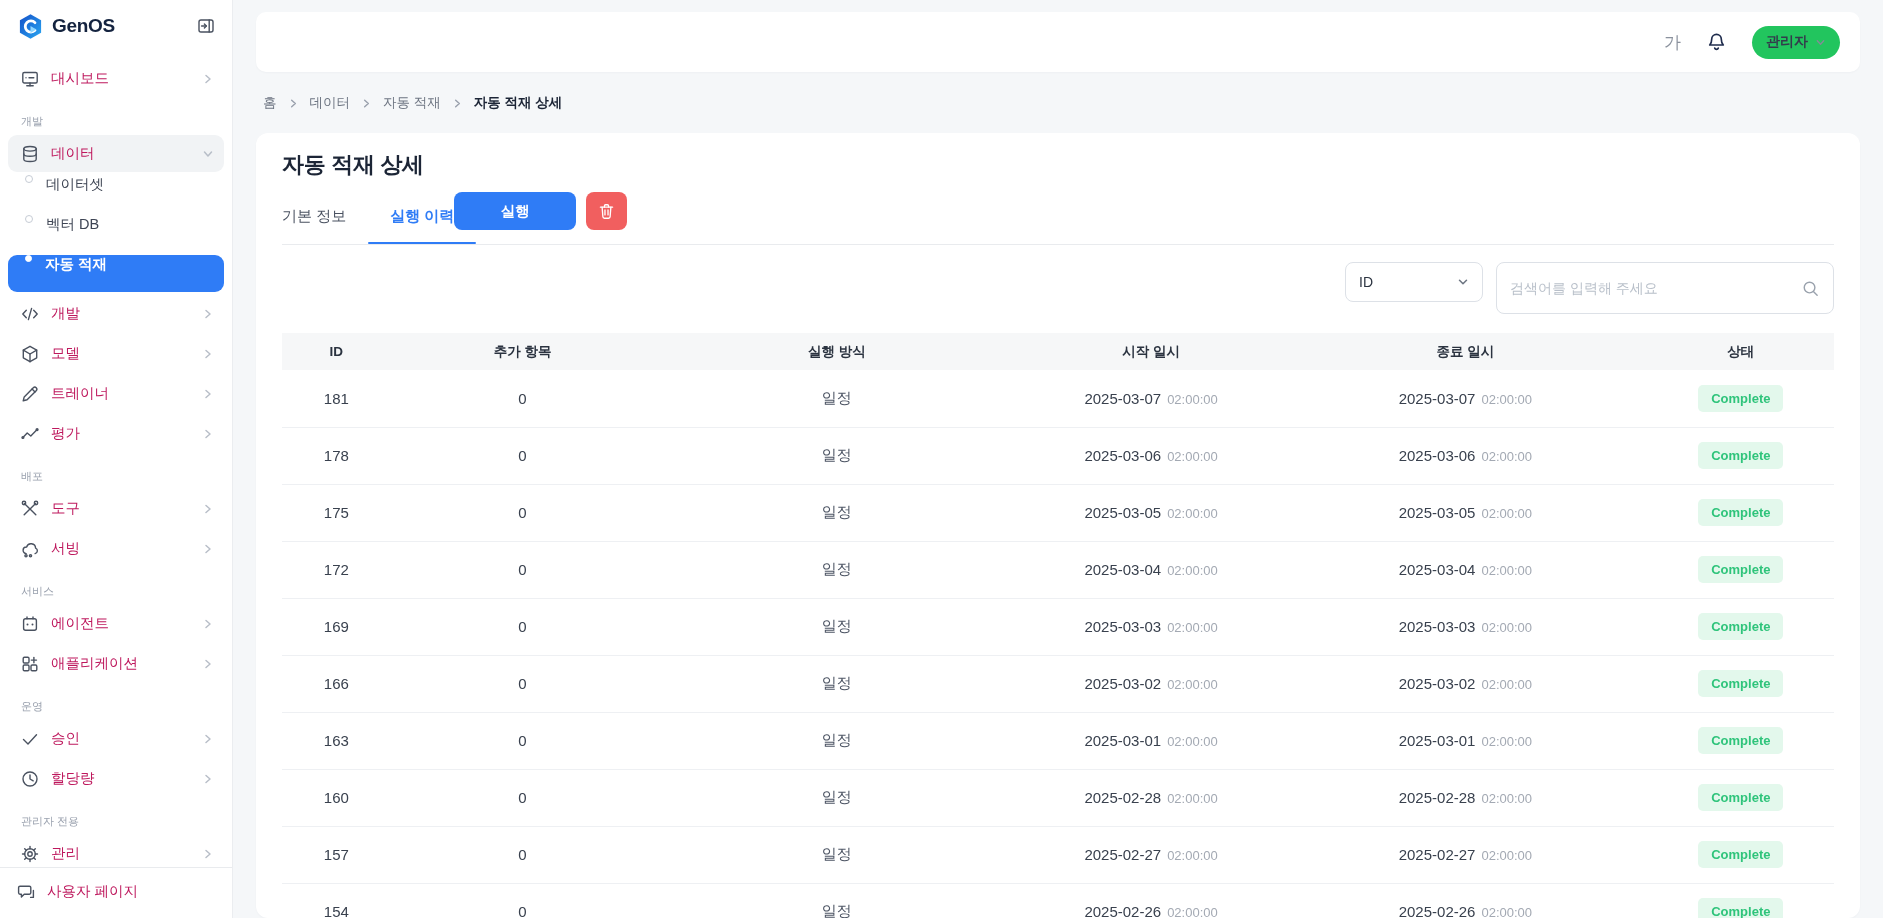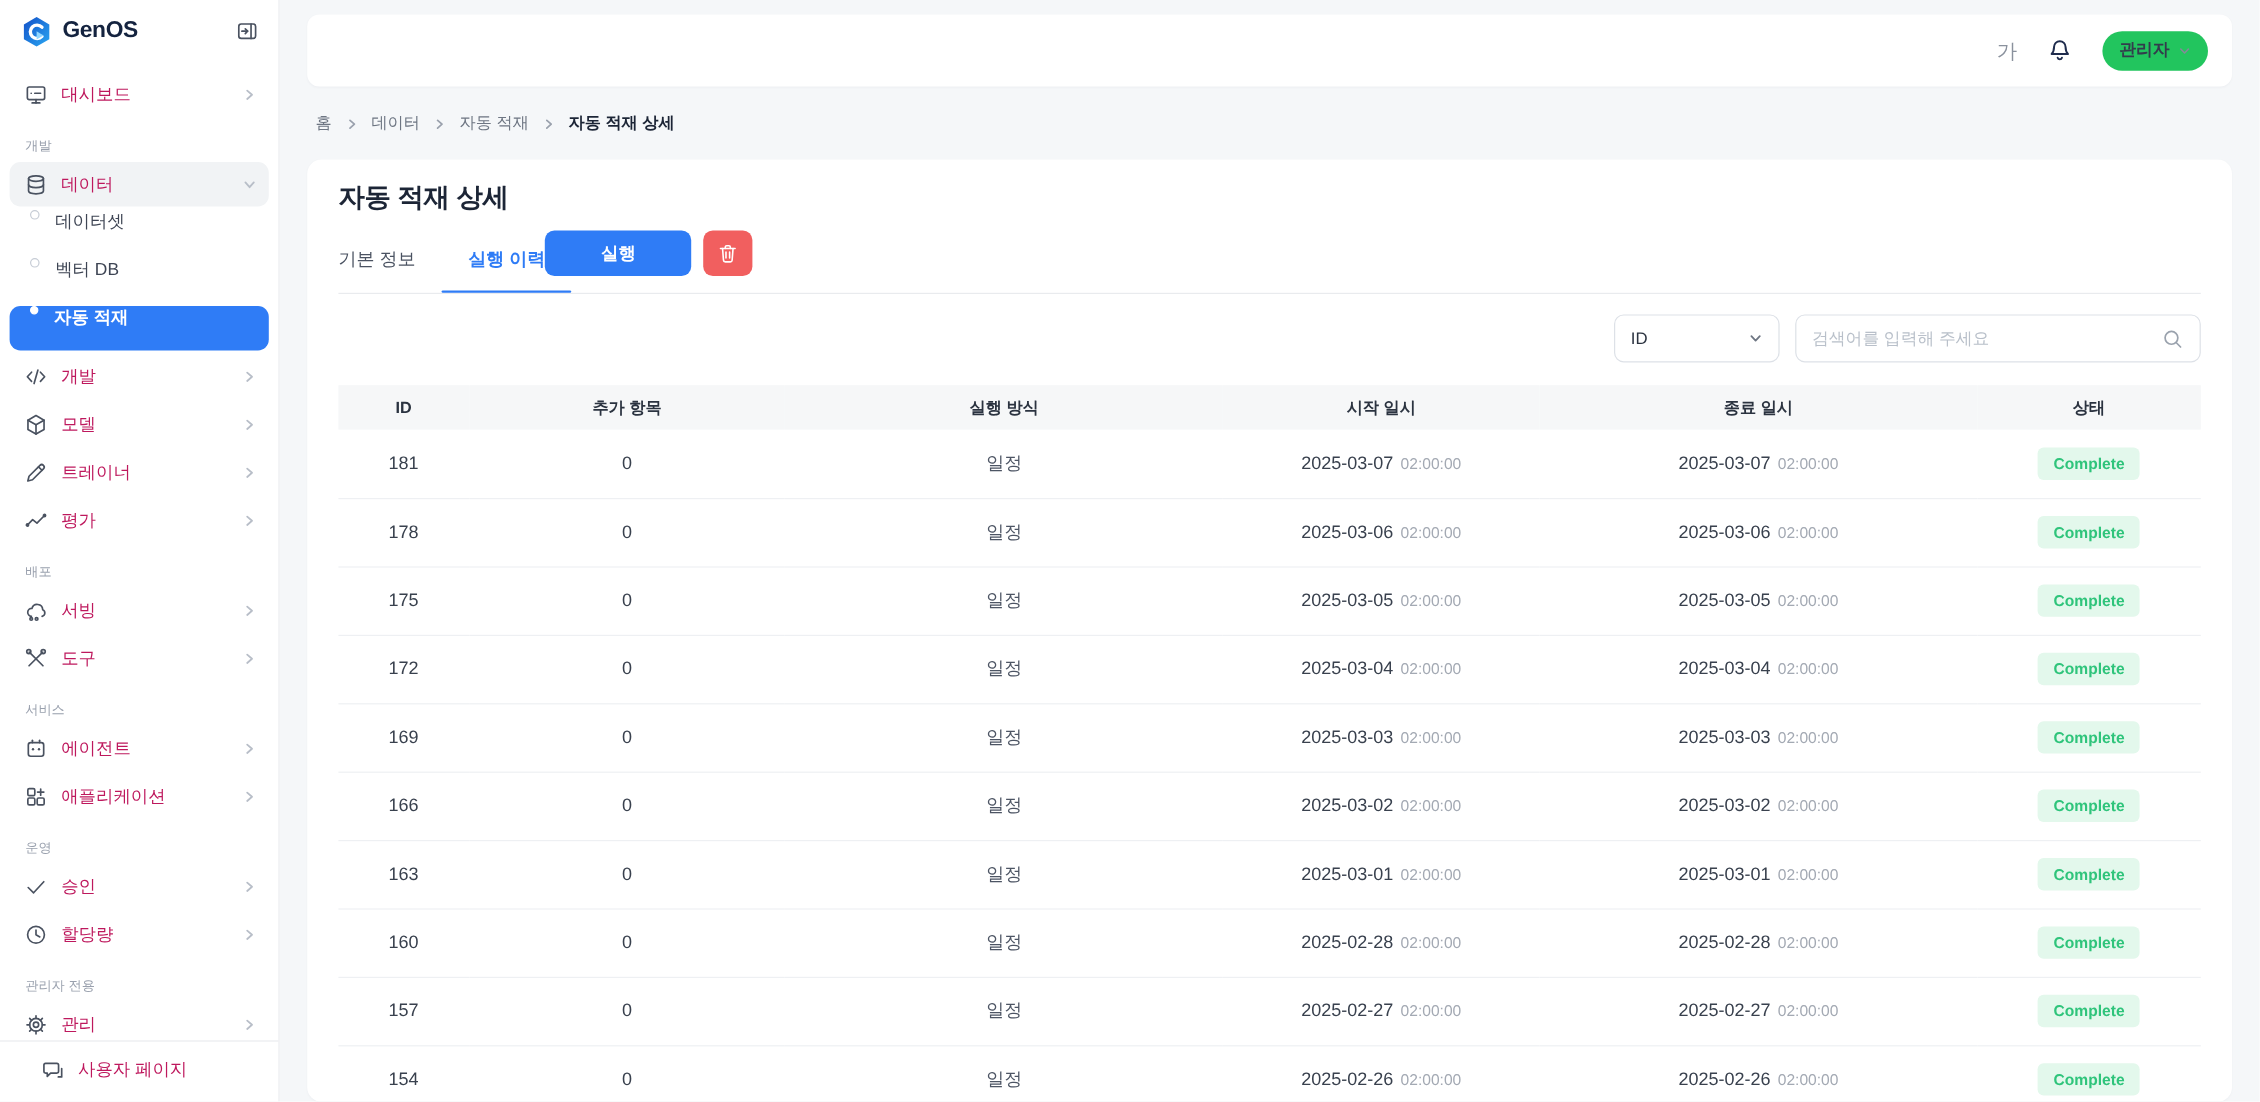--- a/index.html
+++ b/index.html
@@ -33,21 +33,21 @@
   .nav-item.expanded { background: #f1f3f5; }
   .nav-label { flex: 1; white-space: nowrap; }
   .nav-sub {
     height: 37px; display: flex; align-items: flex-start; gap: 13px;
     padding: 0 10px 0 17px; border-radius: 9px; margin-bottom: 3px;
     font-size: 14.5px; color: #3e4554; cursor: pointer;
   }
   .nav-sub .bullet { width: 8px; height: 8px; border: 1.5px solid #c6ccd5; border-radius: 50%; flex-shrink: 0; }
   .nav-sub.active { background: #2f7cf6; color: #fff; font-weight: 700; }
   .nav-sub.active .bullet { width: 7px; height: 7px; background: #fff; border-color: #fff; }
-  .sidebar-footer { border-top: 1px solid #e9ebee; padding: 5px 22px; flex-shrink: 0; }
+  .sidebar-footer { border-top: 1px solid #e9ebee; padding: 5px 4px; flex-shrink: 0; }
   .i { width: 20px; height: 20px; fill: none; stroke: #4a5260; stroke-width: 1.4;
        stroke-linecap: round; stroke-linejoin: round; flex-shrink: 0; }
   .chev-i { width: 12px; height: 12px; fill: none; stroke: #b8bec8; stroke-width: 1.5;
             stroke-linecap: round; stroke-linejoin: round; }
   
   .main { flex: 1; display: flex; flex-direction: column; padding: 0 23px; min-width: 0; }
   .topbar {
     margin-top: 12px; height: 60px; background: #fff; border-radius: 10px;
     display: flex; align-items: center; justify-content: flex-end; gap: 24px;
     padding: 0 20px; box-shadow: 0 1px 2px rgba(20,30,60,.03); flex-shrink: 0;
@@ -87,21 +87,21 @@
   .del-btn { width: 41px; height: 38px; background: #f15f5f; border: none; border-radius: 8px;
     display: flex; align-items: center; justify-content: center; cursor: pointer; }
   .trash-i { width: 19px; height: 19px; fill: none; stroke: #fff; stroke-width: 1.4;
     stroke-linecap: round; stroke-linejoin: round; }
   
   .filter-row { display: flex; justify-content: flex-end; gap: 13px; margin-top: 17px; }
   .select-box { width: 138px; height: 40px; border: 1px solid #dde1e7; border-radius: 8px;
     background: #fff; display: flex; align-items: center; justify-content: space-between;
     padding: 0 13px; font-size: 14px; color: #2b3340; cursor: pointer; font-family: inherit; }
   .select-box .chev-i { stroke: #6e7683; }
-  .search-box { width: 338px; height: 40px; border: 1px solid #dde1e7; border-radius: 8px;
+  .search-box { width: 338px; height: 52px; border: 1px solid #dde1e7; border-radius: 8px;
     background: #fff; display: flex; align-items: center; padding: 0 13px; gap: 8px; }
   .search-box input { flex: 1; border: none; outline: none; font-family: inherit;
     font-size: 14px; color: #333c4a; background: transparent; }
   .search-box input::placeholder { color: #b9c0ca; }
   .search-i { width: 19px; height: 19px; fill: none; stroke: #9aa2ad; stroke-width: 1.5;
     stroke-linecap: round; stroke-linejoin: round; flex-shrink: 0; }
   
   .table-wrap { margin-top: 19px; }
   table { width: 100%; border-collapse: collapse; table-layout: fixed; }
   thead th { background: #f6f7f8; height: 37px; font-size: 13.5px; font-weight: 700;
@@ -218,37 +218,37 @@
           <circle cx="17.1" cy="5.6" r="0.9"></circle>
         </svg>
         <span class="nav-label">평가</span>
         <svg class="chev-i" viewBox="0 0 12 12">
           <polyline points="4,2.5 8,6 4,9.5"></polyline>
         </svg>
       </div>
       <div class="nav-section-label">배포</div>
       <div class="nav-item">
         <svg class="i" viewBox="0 0 20 20">
-          <path d="M6.2 14.6 a3.3 3.3 0 0 1 .4 -6.6 4.6 4.6 0 0 1 9 1.1 2.9 2.9 0 0 1 -.5 5.5"></path>
-          <circle cx="6" cy="16.8" r="1.1"></circle>
-          <circle cx="10.5" cy="16.8" r="1.1"></circle>
-        </svg>
-        <span class="nav-label">서빙</span>
-        <svg class="chev-i" viewBox="0 0 12 12">
-          <polyline points="4,2.5 8,6 4,9.5"></polyline>
-        </svg>
-      </div>
-      <div class="nav-item">
-        <svg class="i" viewBox="0 0 20 20">
           <line x1="4.4" y1="4.4" x2="15.8" y2="15.8"></line>
           <line x1="15.6" y1="4.4" x2="4.2" y2="15.8"></line>
           <circle cx="4" cy="4" r="1.7"></circle>
           <circle cx="16" cy="4" r="1.7"></circle>
         </svg>
         <span class="nav-label">도구</span>
+        <svg class="chev-i" viewBox="0 0 12 12">
+          <polyline points="4,2.5 8,6 4,9.5"></polyline>
+        </svg>
+      </div>
+      <div class="nav-item">
+        <svg class="i" viewBox="0 0 20 20">
+          <path d="M6.2 14.6 a3.3 3.3 0 0 1 .4 -6.6 4.6 4.6 0 0 1 9 1.1 2.9 2.9 0 0 1 -.5 5.5"></path>
+          <circle cx="6" cy="16.8" r="1.1"></circle>
+          <circle cx="10.5" cy="16.8" r="1.1"></circle>
+        </svg>
+        <span class="nav-label">서빙</span>
         <svg class="chev-i" viewBox="0 0 12 12">
           <polyline points="4,2.5 8,6 4,9.5"></polyline>
         </svg>
       </div>
       <div class="nav-section-label">서비스</div>
       <div class="nav-item">
         <svg class="i" viewBox="0 0 20 20">
           <rect x="3.6" y="4.8" width="12.8" height="11.4" rx="2"></rect>
           <line x1="7" y1="4.8" x2="7" y2="2.9"></line>
           <line x1="13" y1="4.8" x2="13" y2="2.9"></line>

